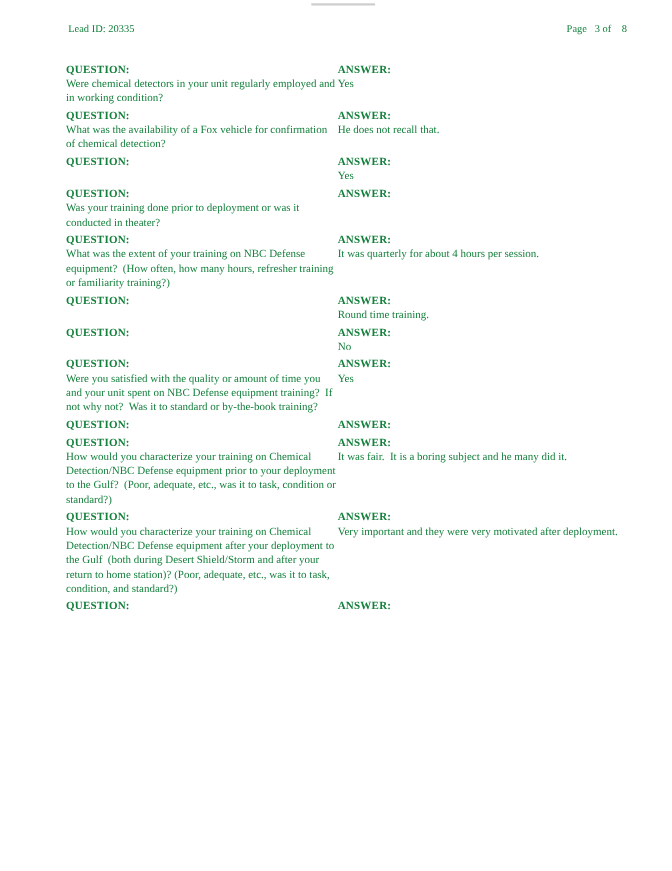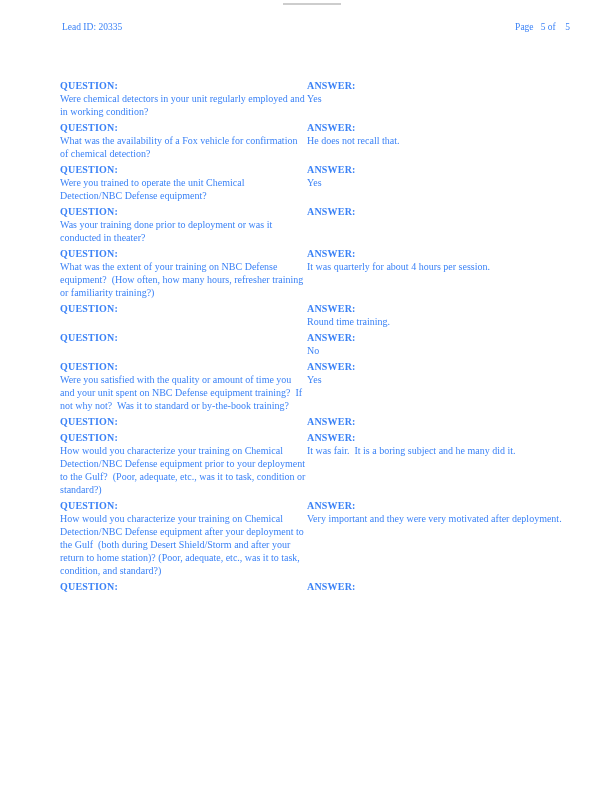--- a/index.html
+++ b/index.html
@@ -6,21 +6,21 @@
     margin: 0;
     padding: 0;
     background: #ffffff;
   }
   .page {
     position: relative;
     width: 611px;
     height: 792px;
     background: #ffffff;
     font-family: "Liberation Serif", "DejaVu Serif", serif;
-    color: #3b82f6;
+    color: #15803d;
     overflow: hidden;
   }
   .scan-line {
     position: absolute;
     left: 283px;
     top: 3px;
     width: 58px;
     height: 2px;
     background: #cdcdcd;
   }
@@ -28,21 +28,21 @@
     display: flex;
     justify-content: space-between;
     padding: 21px 41px 0 62px;
     font-size: 9.5px;
     line-height: 12px;
   }
   .header span {
     white-space: pre;
   }
   .content {
-    margin: 46px 40px 0 60px;
+    margin: 24px 40px 0 60px;
   }
   .qa-row {
     display: flex;
     align-items: flex-start;
     margin-bottom: 3px;
   }
   .q-col {
     flex: none;
     width: 247px;
   }
@@ -65,21 +65,21 @@
     max-width: 246px;
   }
 </style>
 </head>
 <body>
 
 <div class="page">
   <div class="scan-line"></div>
   <div class="header">
     <span>Lead ID: 20335</span>
-    <span>Page   5 of    5</span>
+    <span>Page   3 of    8</span>
   </div>
   <div class="content" id="qa-list">
   <div class="qa-row">
     <div class="q-col">
       <div class="col-head">QUESTION:</div>
       <div class="col-body">Were chemical detectors in your unit regularly employed and in working condition?</div>
     </div>
     <div class="a-col">
       <div class="col-head">ANSWER:</div>
       <div class="col-body">Yes</div>
@@ -93,21 +93,20 @@
     </div>
     <div class="a-col">
       <div class="col-head">ANSWER:</div>
       <div class="col-body">He does not recall that.</div>
     </div>
   </div>
 
   <div class="qa-row">
     <div class="q-col">
       <div class="col-head">QUESTION:</div>
-      <div class="col-body">Were you trained to operate the unit Chemical Detection/NBC Defense equipment?</div>
     </div>
     <div class="a-col">
       <div class="col-head">ANSWER:</div>
       <div class="col-body">Yes</div>
     </div>
   </div>
 
   <div class="qa-row">
     <div class="q-col">
       <div class="col-head">QUESTION:</div>

